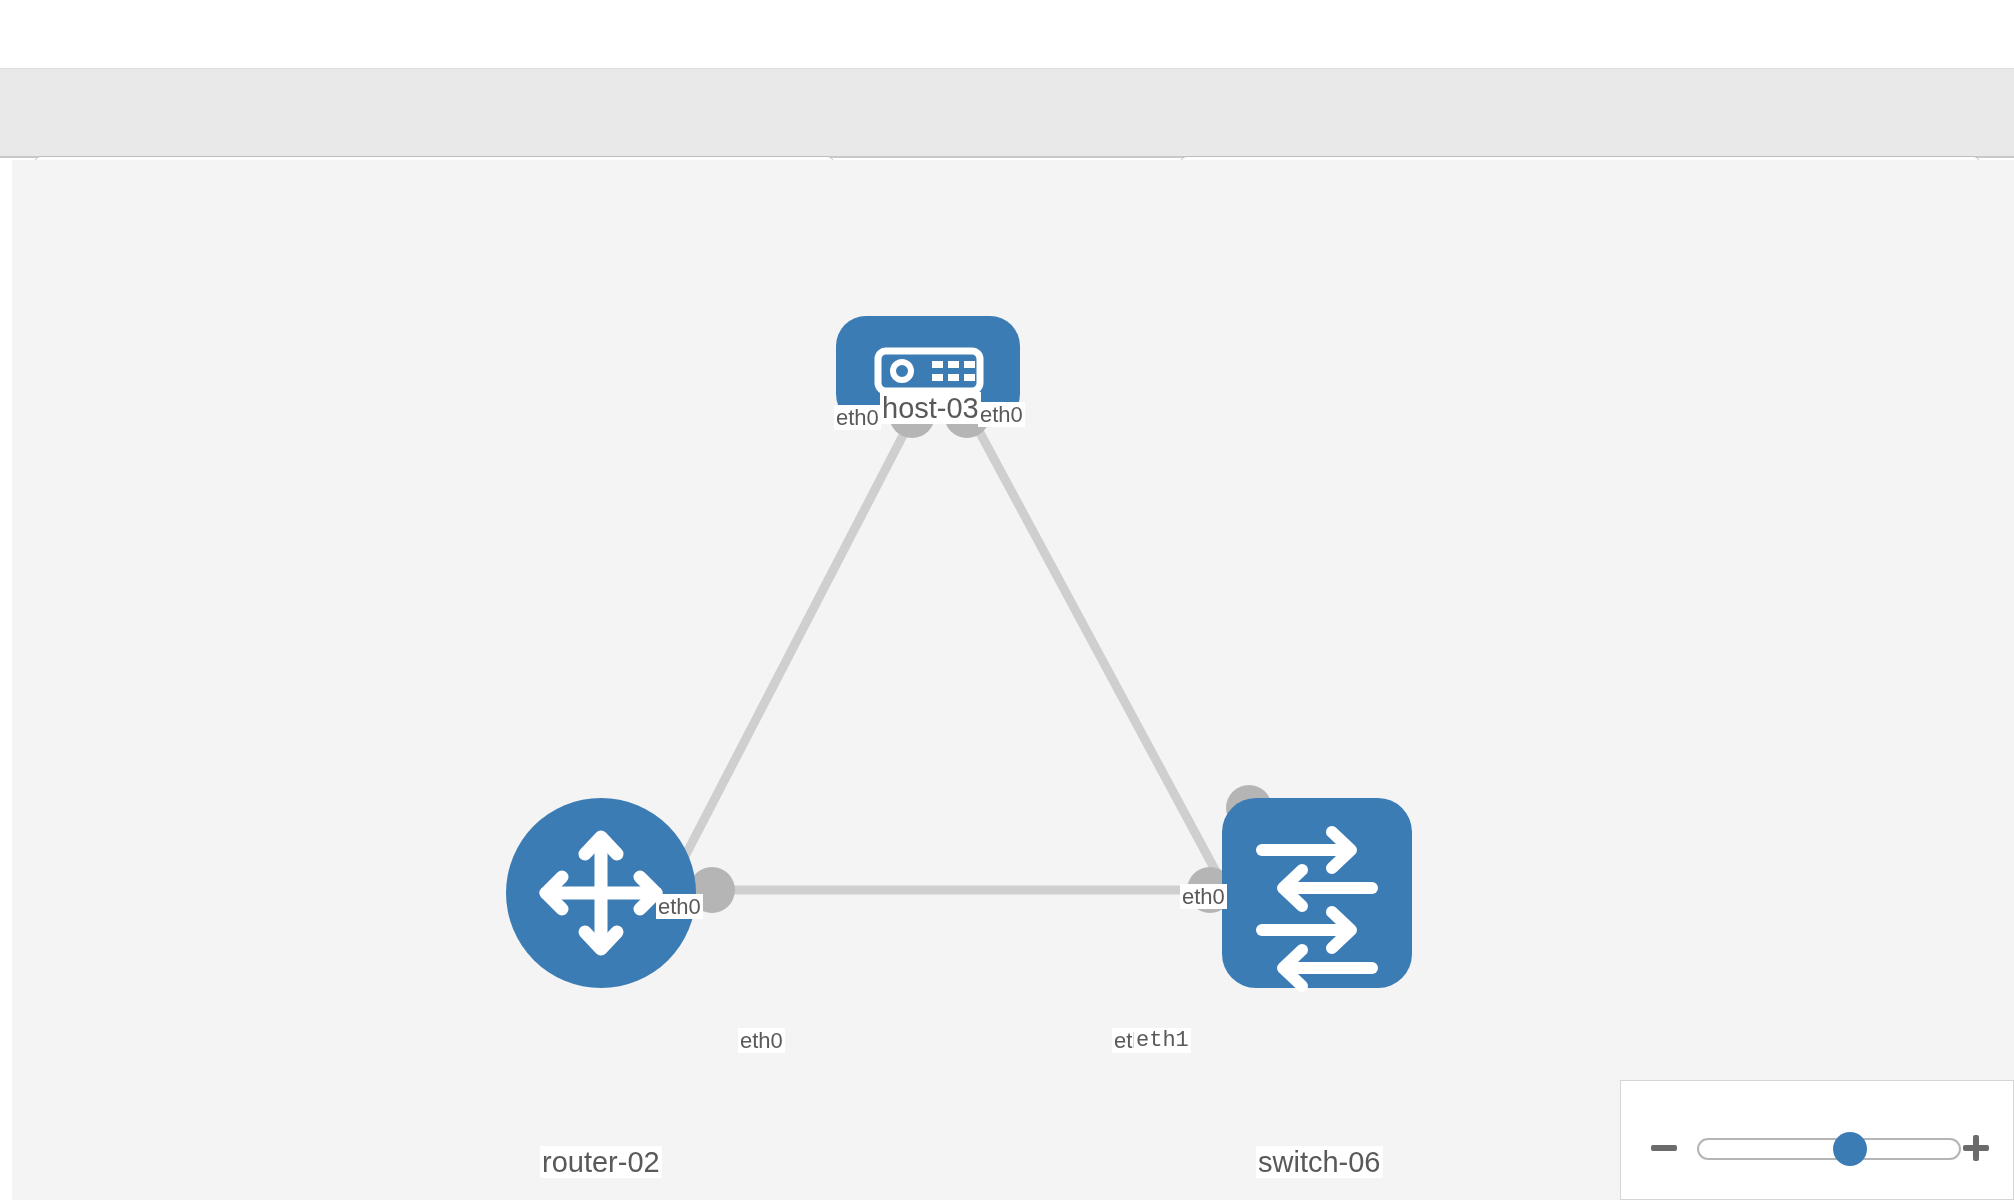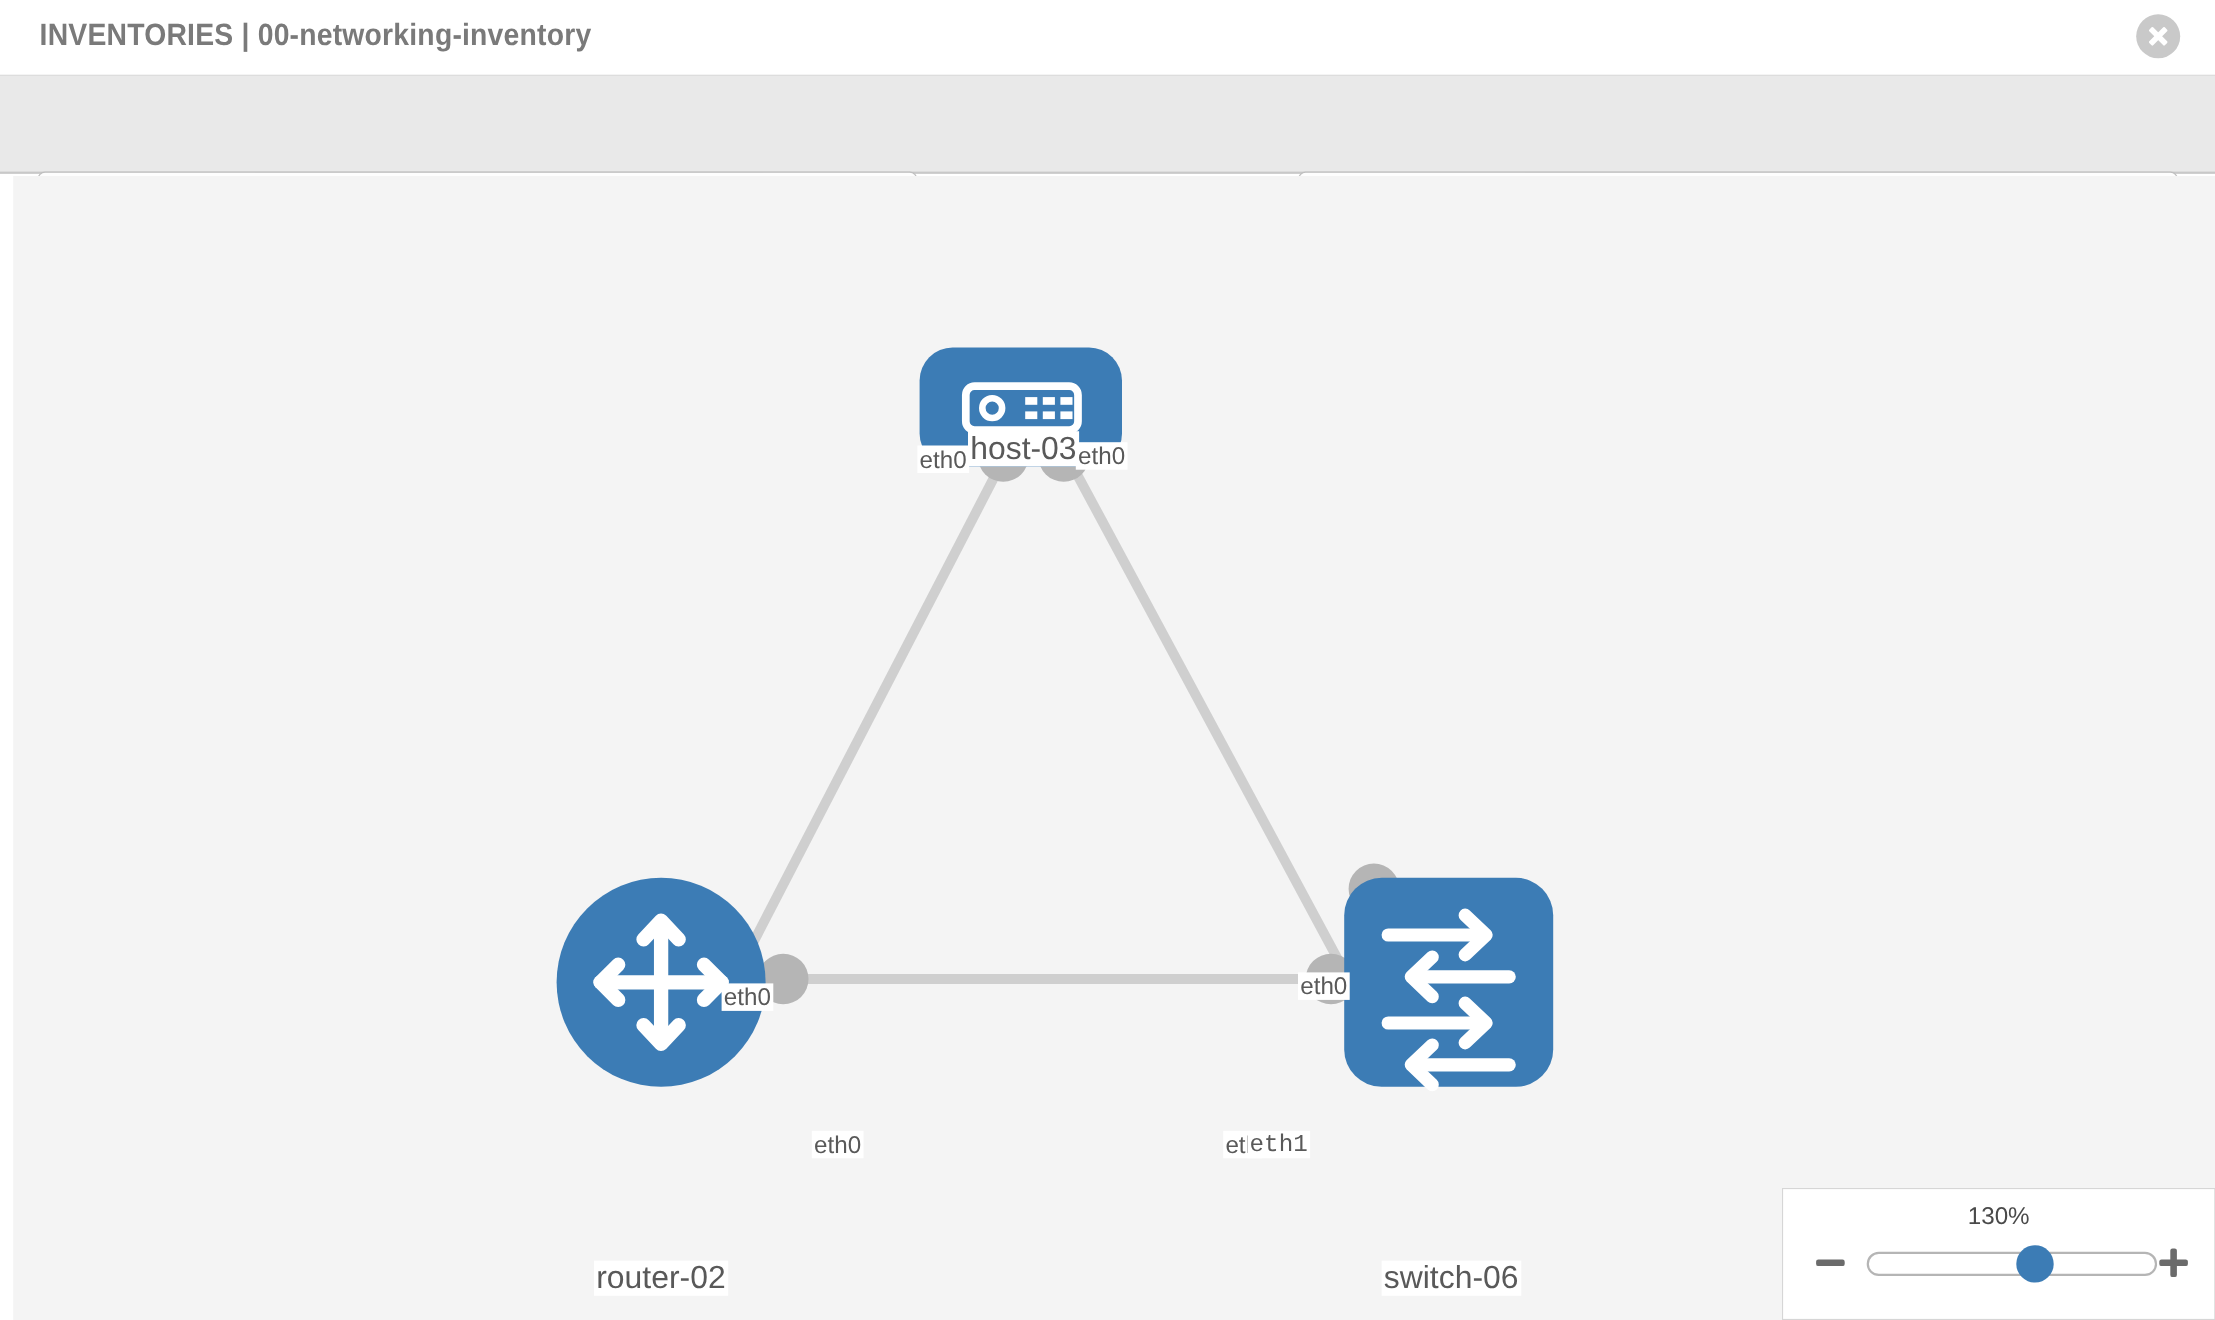--- a/index.html
+++ b/index.html
@@ -125,24 +125,20 @@
   .zoom-thumb {
     position: absolute; top: -8px; width: 34px; height: 34px; border-radius: 50%;
     background: #3c7cb5; cursor: pointer;
   }
 </style>
 </head>
 <body>
 
 <div id="app">
 
-  <div class="header">
-    <div class="header-title">INVENTORIES | 00-networking-inventory</div>
-    <div class="close-btn"></div>
-  </div>
 
   <div class="toolbar">
 
     <div id="actions-select" class="select-box">
       <span class="sel-label">ACTIONS</span>
       <span class="caret"></span>
     </div>
 
     <div id="wrench-icon" class="tool-icon">
       <svg width="46" height="46" viewBox="0 0 46 46">
@@ -237,21 +233,20 @@
     <div class="node-label if-label" style="left:726px;  top:868px;">eth0</div>
     <div class="node-label if-label" style="left:1100px; top:868px;">eth</div>
     <div class="node-label if-label" style="left:1122px; top:868px;font-family:Liberation Mono, monospace;">eth1</div>
 
     <div class="node-label name-label" style="left:528px;  top:986px;">router-02</div>
     <div class="node-label name-label" style="left:1244px; top:986px;">switch-06</div>
 
   </div>
 
   <div class="zoom-panel">
-    <div class="zoom-value">130%</div>
     <div class="zoom-minus"></div>
     <div class="zoom-track">
       <div class="zoom-thumb" id="zoom-thumb" style="left: calc(58% - 17px);"></div>
     </div>
     <div class="zoom-plus"></div>
   </div>
 
 </div>
 
 </body></html>

